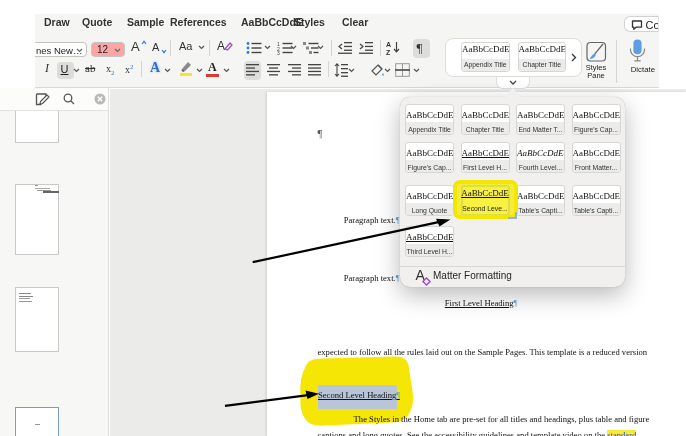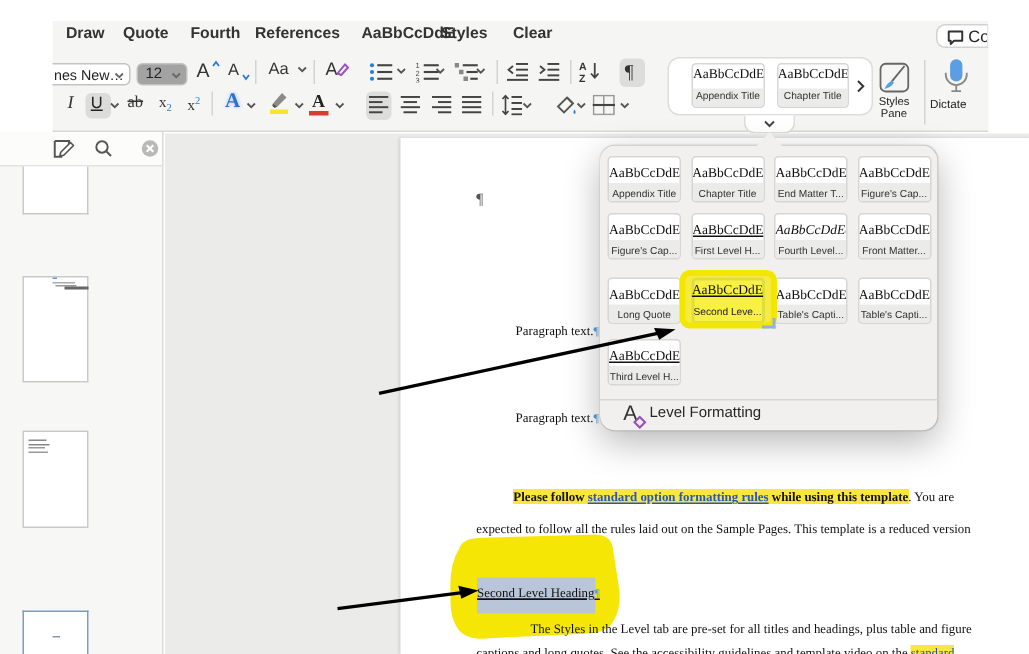--- a/index.html
+++ b/index.html
@@ -15,21 +15,21 @@
 
   <div class="abs" style="left:0;top:0;width:686px;height:16px;background:#ffffff;"></div>
 
   <div class="abs" style="left:0;top:13.5px;width:659px;height:74.5px;background:#f5f5f4;border-bottom:1px solid #d9d9d8;"></div>
 
   <div class="abs" style="left:659px;top:0;width:27px;height:92px;background:#ffffff;"></div>
 
   <div class="abs" id="tabs" style="left:0;top:15.5px;height:13px;font-size:10.5px;font-weight:600;color:#333;">
     <span class="abs" style="left:44px;">Draw</span>
     <span class="abs" style="left:82px;">Quote</span>
-    <span class="abs" style="left:127px;">Fourth</span>
+    <span class="abs" style="left:127px;">Sample</span>
     <span class="abs" style="left:170px;">References</span>
     <span class="abs" style="left:241px;">AaBbCcDdE</span>
     <span class="abs" style="left:294px;">Styles</span>
     <span class="abs" style="left:342px;">Clear</span>
   </div>
 
   <div class="abs" style="left:623.5px;top:15.5px;width:35.5px;height:16px;background:#fff;border:1px solid #d2d2d1;border-radius:6px 0 0 6px;border-right:1px solid #e4e4e3;overflow:hidden;">
     <svg class="abs" style="left:6px;top:3px;" width="12" height="11" viewBox="0 0 12 11">
       <path d="M1.5 1 h9 v6.2 h-5.5 l-2.2 2.2 v-2.2 h-1.3 z" fill="none" stroke="#333" stroke-width="1.3" stroke-linejoin="round"></path>
     </svg>
@@ -37,21 +37,21 @@
   </div>
 
   <div id="ribbon" class="abs" style="left:0;top:28px;width:659px;height:60px;">
 
     <div class="abs" style="left:18px;top:13.5px;width:69px;height:15px;background:#fff;border:1px solid #c3c3c2;border-radius:4px;overflow:hidden;">
       <span class="abs" style="left:17px;top:2px;font-size:9.5px;color:#222;white-space:nowrap;">nes New…</span>
       <svg class="abs" style="right:3px;top:5px;" width="7" height="5" viewBox="0 0 7 5">
           <path d="M1 1 l2.5 2.5 L6 1" stroke="#666" stroke-width="1.2" fill="none"></path>
         </svg>
     </div>
-    <div class="abs" style="left:91px;top:13.5px;width:34px;height:15px;background:#a3a3a3;border:1px solid #c3c3c2;border-radius:4px;">
+    <div class="abs" style="left:91px;top:13.5px;width:34px;height:15px;background:#fca5a5;border:1px solid #c3c3c2;border-radius:4px;">
       <span class="abs" style="left:5px;top:1.5px;font-size:10px;color:#222;">12</span>
       <svg class="abs" style="right:3px;top:5px;" width="7" height="5" viewBox="0 0 7 5">
           <path d="M1 1 l2.5 2.5 L6 1" stroke="#666" stroke-width="1.2" fill="none"></path>
         </svg>
     </div>
 
     <div class="abs" style="left:131px;top:11px;font-size:13px;color:#333;">A</div>
     <svg class="abs" style="left:140.5px;top:11.5px;" width="6" height="5" viewBox="0 0 6 5">
         <path d="M1 4 L3 1.3 L5 4" stroke="#2b7cd3" stroke-width="1.2" fill="none"></path>
       </svg>
@@ -234,21 +234,21 @@
       <path d="M8.9 12.6 Q5.6 13.8 3.6 18.3 Q8 17.6 9.9 14.2 Z" fill="#54a2e6"></path>
     </svg>
     <div class="abs" style="left:580px;top:36px;width:32px;text-align:center;font-size:7.5px;line-height:7.7px;color:#222;">Styles<br>Pane</div>
     <div class="abs" style="left:615.7px;top:12px;width:1px;height:43px;background:#d4d4d3;"></div>
 
     <svg class="abs" style="left:626px;top:11px;" width="23" height="25" viewBox="0 0 23 25">
       <rect x="7.4" y="0.5" width="8.2" height="14.8" rx="4.1" fill="#5b9ee4"></rect>
       <path d="M4.5 9.5 v1.2 a7 7 0 0 0 14 0 v-1.2" fill="none" stroke="#888" stroke-width="1.2"></path>
       <path d="M11.5 17.7 v3.6 M8.3 21.8 h6.4" stroke="#888" stroke-width="1.2" fill="none"></path>
     </svg>
-    <div class="abs" style="left:620px;top:37px;width:35px;text-align:left;font-size:7.8px;color:#222;">Dictate</div>
+    <div class="abs" style="left:620px;top:37px;width:35px;text-align:right;font-size:7.8px;color:#222;">Dictate</div>
   </div>
 
   <div class="abs" style="left:0;top:0;width:35px;height:88px;background:#ffffff;"></div>
 
   <div class="abs" style="left:0;top:88px;width:109px;height:348px;background:#f7f7f6;border-right:1px solid #dddddc;"></div>
   <div class="abs" style="left:0;top:88px;width:109px;height:22.5px;background:#fcfcfb;border-bottom:1px solid #e2e2e1;border-right:1px solid #dddddc;">
     <svg class="abs" style="left:35px;top:4px;" width="15" height="14" viewBox="0 0 15 14">
       <path d="M1.5 2 h9.5 v4 M6.5 12.5 h-5 v-10.5" fill="none" stroke="#555" stroke-width="1.3"></path>
       <path d="M5.5 9.5 l6.5-6.5 2 2 -6.5 6.5 -2.6 0.6 z" fill="#fff" stroke="#555" stroke-width="1.1" stroke-linejoin="round"></path>
     </svg>
@@ -278,33 +278,33 @@
   <div class="abs" style="left:15px;top:407px;width:44px;height:29px;background:#fff;border:1.5px solid #7d9cc4;border-bottom:none;">
     <div class="abs" style="left:19px;top:15.5px;width:5px;height:1.6px;background:#8899aa;"></div>
   </div>
 
   <div class="abs" style="left:110px;top:88.5px;width:576px;height:347.5px;background:#ebebea;"></div>
   <div class="abs" style="left:267px;top:92.4px;width:419px;height:343.6px;background:#ffffff;box-shadow:-1px 0 2px rgba(0,0,0,0.12);"></div>
 
   <div class="abs serif" style="left:317.5px;top:127.8px;font-size:10.5px;color:#555;">¶</div>
   <div class="abs serif" style="left:343.7px;top:215.2px;font-size:8.6px;color:#111;">Paragraph text.<span style="color:#58a0da;font-size:8px;">¶</span></div>
   <div class="abs serif" style="left:343.7px;top:272.9px;font-size:8.6px;color:#111;">Paragraph text.<span style="color:#58a0da;font-size:8px;">¶</span></div>
-
-  <div class="abs serif" style="left:342.2px;top:326.3px;font-size:8.6px;color:#111;white-space:nowrap;"><b><span style="background:#f9e73c;">Please follow <span style="color:#2456c4;text-decoration:underline;">standard option formatting rules</span> while using this template</span></b>. You are</div>
+  <div class="abs serif" style="left:317.5px;top:297.6px;width:327px;text-align:center;font-size:8.6px;color:#111;"><span style="text-decoration:underline;">First Level Heading</span><span style="color:#58a0da;font-size:8px;">¶</span></div>
+
   <div class="abs serif" style="left:317.5px;top:347px;font-size:8.6px;color:#111;white-space:nowrap;">expected to follow all the rules laid out on the Sample Pages. This template is a reduced version</div>
 
   <svg class="abs" style="left:295px;top:352px;" width="125" height="80" viewBox="0 0 125 80">
     <path d="M 11 14 Q 13 6.5 27 6.5 L 98 4.5 Q 112 3.5 113.5 13 L 117.5 39 Q 119.5 52 114.5 61 Q 110.5 70 95 70.5 L 31 73.5 Q 15 75.5 9.5 66 Q 4.5 58 5.5 45 Q 4 25 11 14 Z" fill="#f5e606"></path>
   </svg>
 
 
   <div class="abs" style="left:317.7px;top:384.5px;width:79.6px;height:24.1px;background:#b9c6d9;"></div>
   <div class="abs serif" style="left:318px;top:390px;font-size:8.6px;color:#111;white-space:nowrap;text-decoration:underline;"><span style="text-decoration:underline;">Second Level Heading</span><span style="color:#58a0da;font-size:8px;">¶</span></div>
 
-  <div class="abs serif" style="left:353.6px;top:414.1px;font-size:8.6px;color:#111;white-space:nowrap;">The Styles in the Level tab are pre-set for all titles and headings, plus table and figure</div>
+  <div class="abs serif" style="left:353.6px;top:414.1px;font-size:8.6px;color:#111;white-space:nowrap;">The Styles in the Home tab are pre-set for all titles and headings, plus table and figure</div>
   <div class="abs serif" style="left:317.5px;top:430.2px;font-size:8.6px;color:#111;white-space:nowrap;">captions and long quotes. See the accessibility guidelines and template video on the <span style="background:#f9e73c;color:#2456c4;text-decoration:underline;">standard</span></div>
 
   <div id="panel" class="abs" style="left:400px;top:96.5px;width:224.5px;height:190.5px;background:#f1f0ef;border-radius:10px;box-shadow:0 8px 24px rgba(0,0,0,0.28), 0 0 1px rgba(0,0,0,0.3);"></div>
   <svg class="abs" style="left:504px;top:87.5px;" width="18" height="10" viewBox="0 0 18 10">
       <path d="M0 10 L9 0 L18 10 Z" fill="#f1f0ef"></path>
     </svg>
 
   <div class="abs" style="left:405px;top:104px;width:49px;height:30.8px;background:#fff;border:1px solid #d6d6d5;border-radius:3px;overflow:hidden;">
     <div class="serif" style="position:absolute;left:0;top:4.5px;width:100%;text-align:center;font-size:9px;color:#111;">AaBbCcDdE</div>
     <div style="position:absolute;left:0;bottom:0;width:100%;height:12px;background:#ebebea;text-align:center;font-size:6.8px;color:#333;padding-top:3.8px;white-space:nowrap;">Appendix Title</div>
@@ -356,21 +356,21 @@
   <div class="abs" style="left:405px;top:226.3px;width:49px;height:30.8px;background:#fff;border:1px solid #d6d6d5;border-radius:3px;overflow:hidden;">
     <div class="serif" style="position:absolute;left:0;top:4.5px;width:100%;text-align:center;font-size:9px;color:#111;text-decoration:underline;">AaBbCcDdE</div>
     <div style="position:absolute;left:0;bottom:0;width:100%;height:12px;background:#ebebea;text-align:center;font-size:6.8px;color:#333;padding-top:3.8px;white-space:nowrap;">Third Level H...</div>
   </div>
 
   <div class="abs" style="left:400px;top:265.5px;width:224.5px;height:1px;background:#d8d7d6;"></div>
   <div class="abs" style="left:415.5px;top:267px;font-size:14px;color:#333;">A</div>
   <svg class="abs" style="left:421.5px;top:276.5px;" width="9" height="9" viewBox="0 0 9 9">
       <rect x="2" y="2" width="5" height="5" fill="none" stroke="#9b4fc0" stroke-width="1.4" transform="rotate(45 4.5 4.5)"></rect>
     </svg>
-  <div class="abs" style="left:433px;top:269.8px;font-size:10px;color:#262626;">Level Formatting</div>
+  <div class="abs" style="left:433px;top:269.8px;font-size:10px;color:#262626;">Matter Formatting</div>
 
   <div class="abs" style="left:452.5px;top:180px;width:65px;height:38.5px;border:4.5px solid #f3e600;background:rgba(247,235,5,0.75);border-radius:7px;"></div>
   <div class="abs serif" style="left:460.5px;top:188.3px;width:49px;text-align:center;font-size:9px;color:#111;"><span style="text-decoration:underline;">AaBbCcDdE</span></div>
   <div class="abs" style="left:460.5px;top:205px;width:49px;text-align:center;font-size:6.8px;color:#222;white-space:nowrap;">Second Leve...</div>
   <div class="abs" style="left:508px;top:212px;width:9px;height:7px;border-right:2px solid #90b2e2;border-bottom:2px solid #90b2e2;"></div>
 
   <svg class="abs" style="left:0;top:0;" width="686" height="436" viewBox="0 0 686 436" pointer-events="none">
     <line x1="252.7" y1="262.2" x2="443" y2="221.2" stroke="#000" stroke-width="2.2"></line>
     <path d="M450.4 219.5 L436 218.7 L439.5 226.5 Z" fill="#000"></path>
     <line x1="225" y1="405.8" x2="312" y2="394.6" stroke="#000" stroke-width="2.2"></line>

